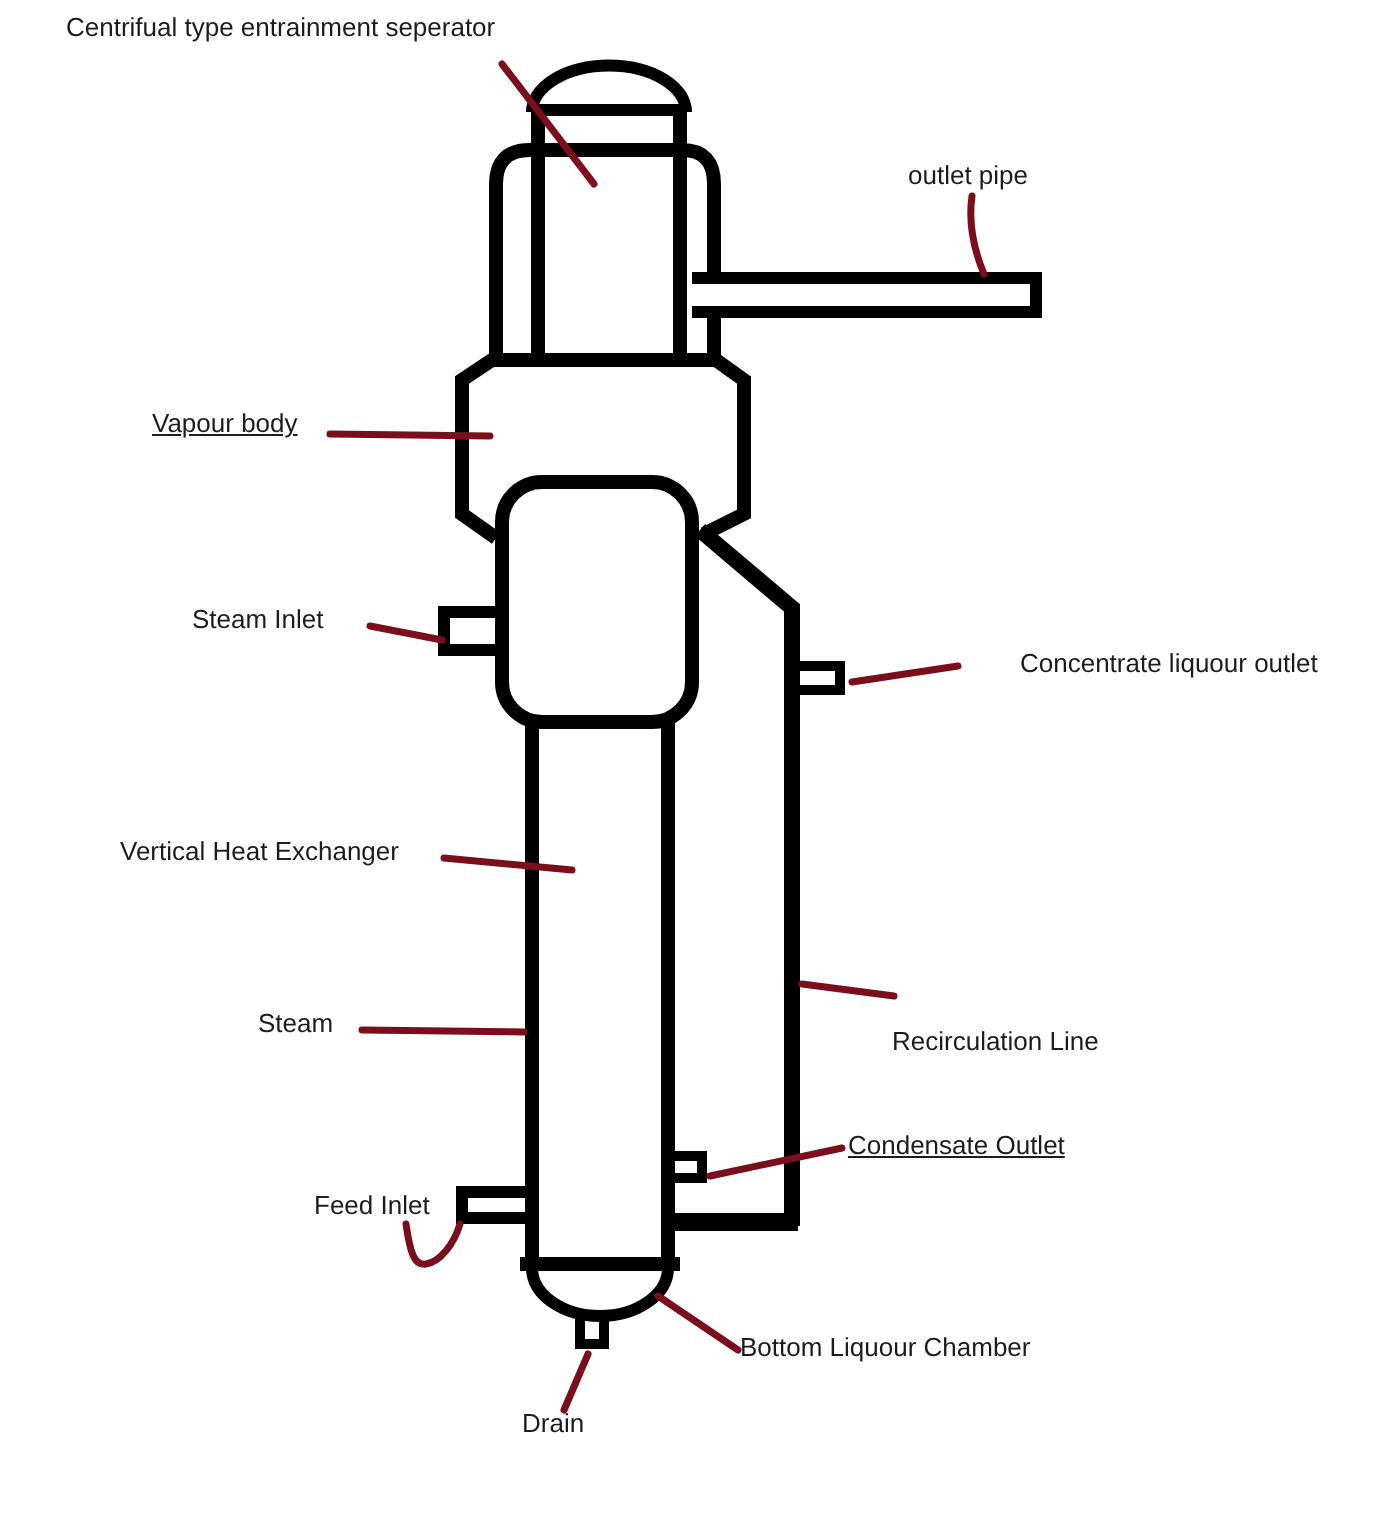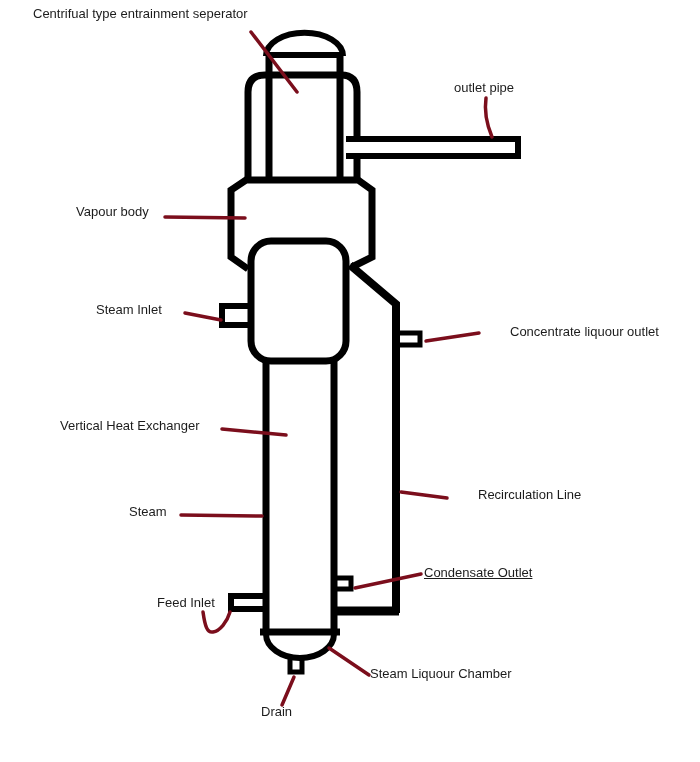--- a/index.html
+++ b/index.html
@@ -29,26 +29,26 @@
   .lbl{
     position:absolute;
     color:var(--text);
     font-size:13px;
     line-height:15px;
     white-space:nowrap;
     user-select:none;
   }
   .lbl-separator{left:33px;top:6px;}
   .lbl-vapour-pipe{left:454px;top:80px;}
-  .lbl-vapour-body{left:76px;top:204px;}
+  .lbl-vapour-body{left:76px;top:204px;text-decoration:underline;}
   .lbl-steam-inlet{left:96px;top:302px;}
   .lbl-concentrate{left:482px;top:324px;margin-left:28px;}
   .lbl-vhe{left:60px;top:418px;}
   .lbl-tubes{left:129px;top:504px;}
-  .lbl-recirc{left:446px;top:487px;margin-left:32px;}
+  .lbl-recirc{left:446px;top:513px;}
   .lbl-condensate{left:424px;top:565px;text-decoration:underline;}
   .lbl-feed{left:157px;top:595px;}
   .lbl-bottom-chamber{left:370px;top:666px;}
   .lbl-drain{left:261px;top:704px;}
 </style>
 </head>
 <body>
 
 <div class="stage">
 
@@ -103,15 +103,15 @@
   <div class="lbl lbl-separator">Centrifual type entrainment seperator</div>
   <div class="lbl lbl-vapour-pipe">outlet pipe</div>
   <div class="lbl lbl-vapour-body">Vapour body</div>
   <div class="lbl lbl-steam-inlet">Steam Inlet</div>
   <div class="lbl lbl-concentrate">Concentrate liquour outlet</div>
   <div class="lbl lbl-vhe">Vertical Heat Exchanger</div>
   <div class="lbl lbl-tubes">Steam</div>
   <div class="lbl lbl-recirc">Recirculation Line</div>
   <div class="lbl lbl-condensate">Condensate Outlet</div>
   <div class="lbl lbl-feed">Feed Inlet</div>
-  <div class="lbl lbl-bottom-chamber">Steam Liquour Chamber</div>
+  <div class="lbl lbl-bottom-chamber">Bottom Liquour Chamber</div>
   <div class="lbl lbl-drain">Drain</div>
 </div>
 
 </body></html>

